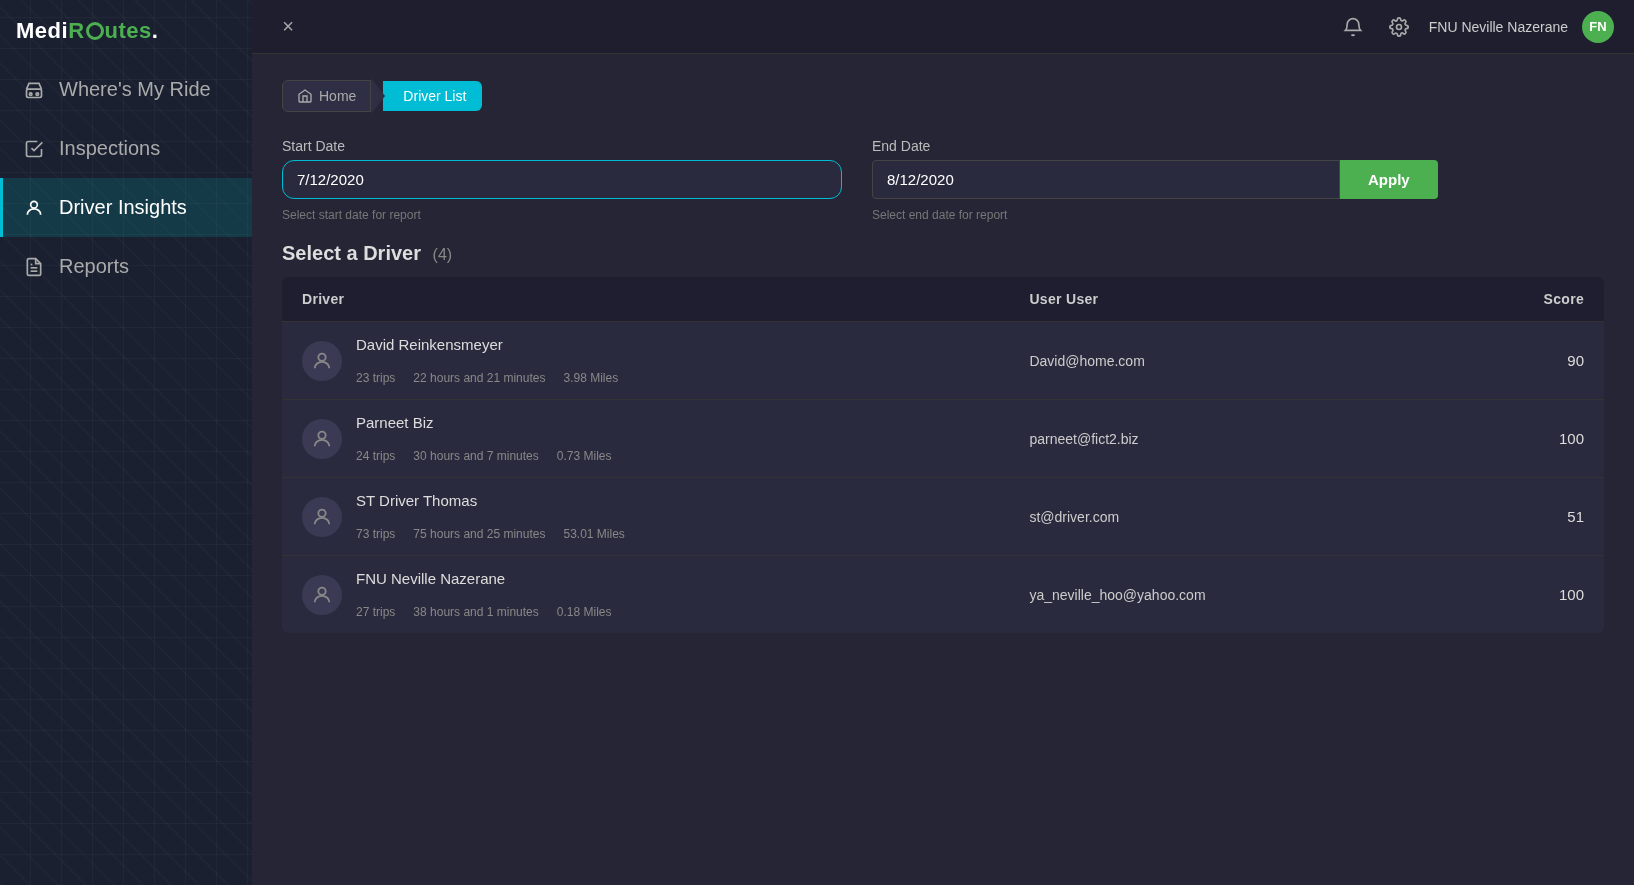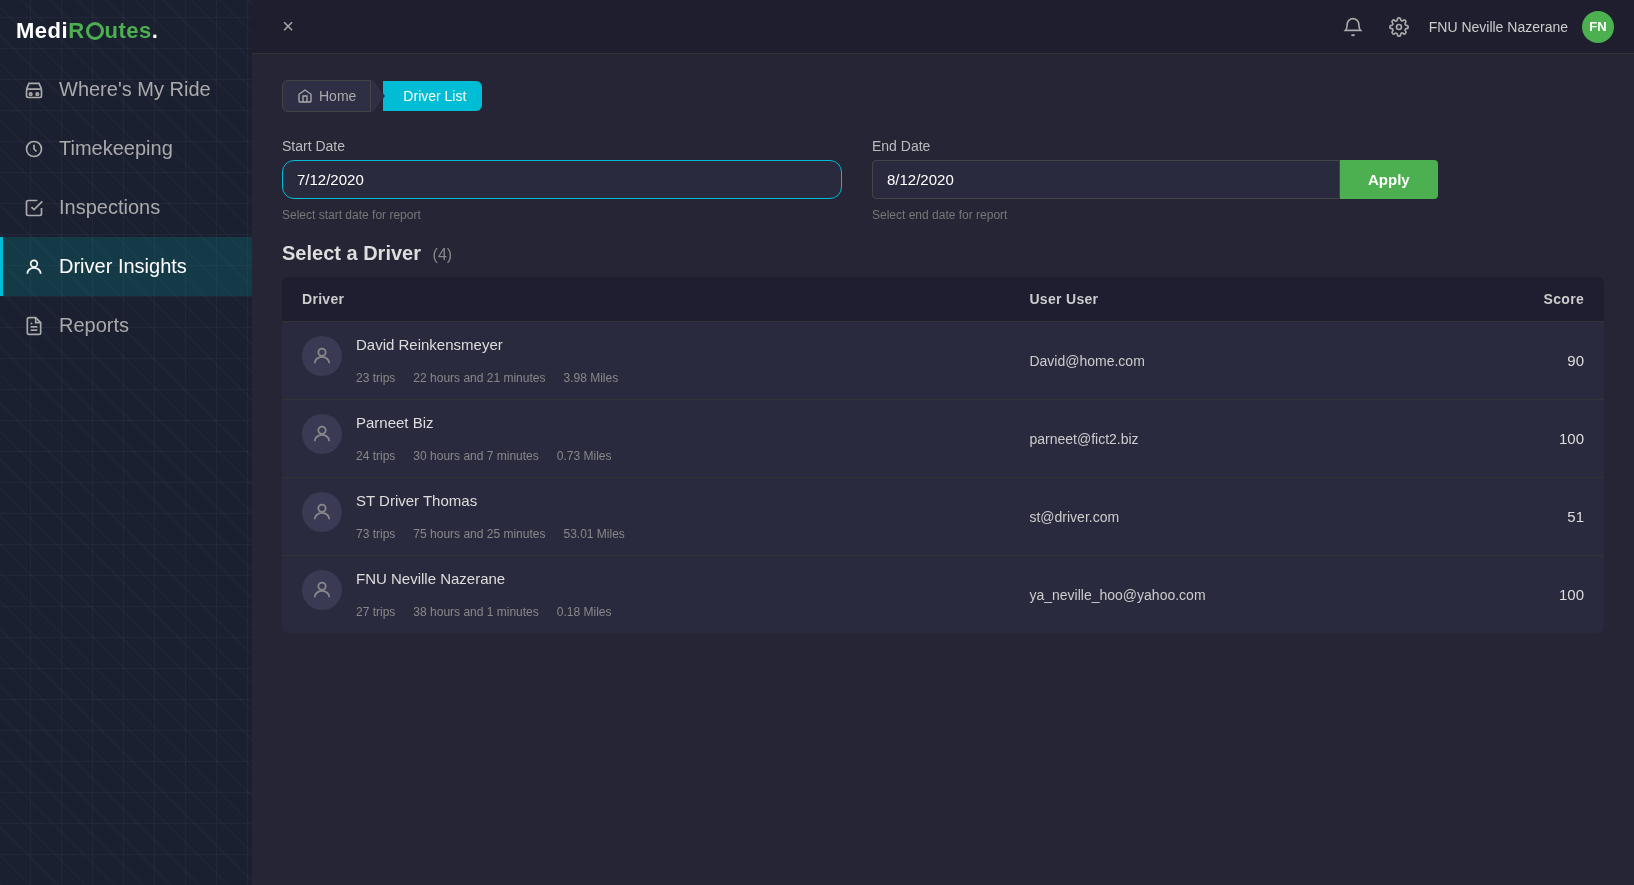--- a/index.html
+++ b/index.html
@@ -304,20 +304,21 @@
     }
     .driver-table tbody td.score-cell {
       text-align: right;
       font-size: 15px;
       font-weight: 500;
       color: #ddd;
     }
 
     .driver-cell {
       display: flex;
+      align-items: center;
       gap: 14px;
     }
     .driver-avatar {
       width: 40px; height: 40px;
       background: #3a3a55;
       border-radius: 50%;
       display: flex; align-items: center; justify-content: center;
       flex-shrink: 0;
     }
     .driver-avatar svg { width: 22px; height: 22px; }
@@ -351,29 +352,20 @@
         <div class="nav-item">
       <span class="nav-icon">
             <svg viewBox="0 0 24 24" fill="none" stroke="currentColor" stroke-width="2">
               <rect x="3" y="11" width="18" height="10" rx="2"></rect>
               <path d="M3 11l3-7h12l3 7"></path>
               <circle cx="8" cy="17" r="1.5"></circle>
               <circle cx="16" cy="17" r="1.5"></circle>
             </svg>
           </span>
       <span>Where's My Ride</span>
-    </div>
-        <div class="nav-item">
-      <span class="nav-icon">
-            <svg viewBox="0 0 24 24" fill="none" stroke="currentColor" stroke-width="2">
-              <circle cx="12" cy="12" r="9"></circle>
-              <polyline points="12 7 12 12 15 15"></polyline>
-            </svg>
-          </span>
-      <span>Timekeeping</span>
     </div>
         <div class="nav-item">
       <span class="nav-icon">
             <svg viewBox="0 0 24 24" fill="none" stroke="currentColor" stroke-width="2">
               <polyline points="9 11 12 14 22 4"></polyline>
               <path d="M21 12v7a2 2 0 0 1-2 2H5a2 2 0 0 1-2-2V5a2 2 0 0 1 2-2h11"></path>
             </svg>
           </span>
       <span>Inspections</span>
     </div>

